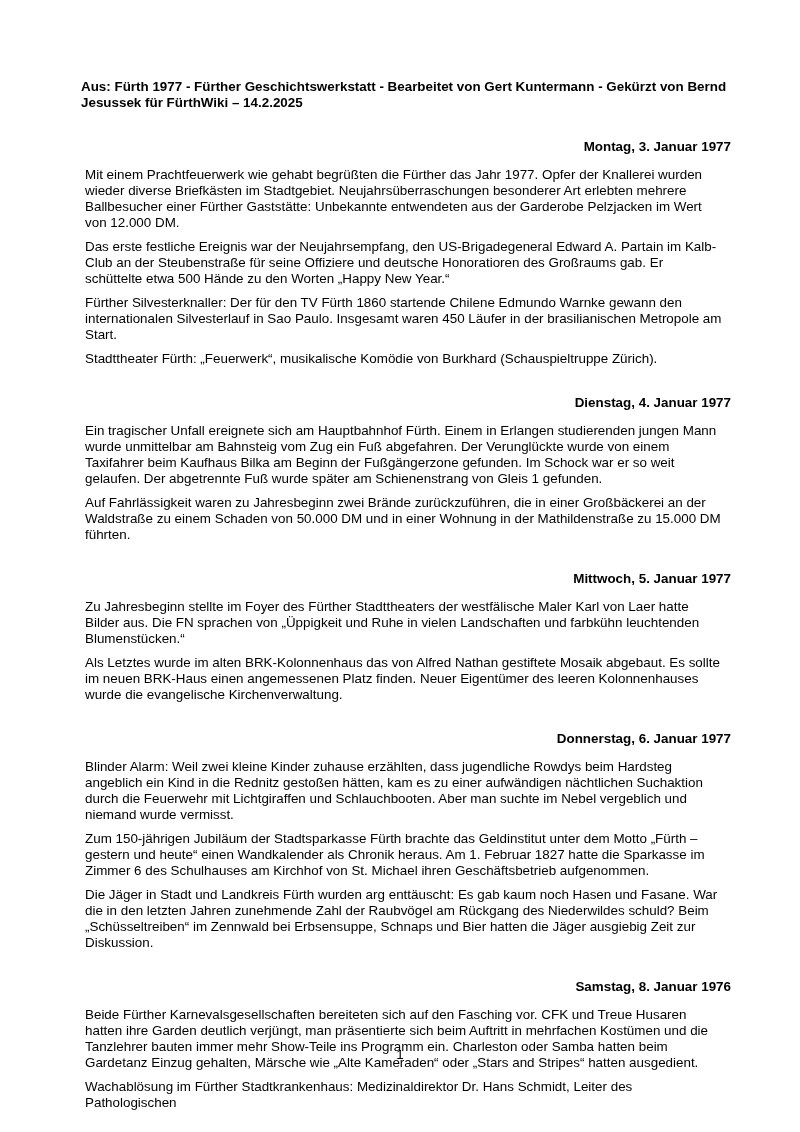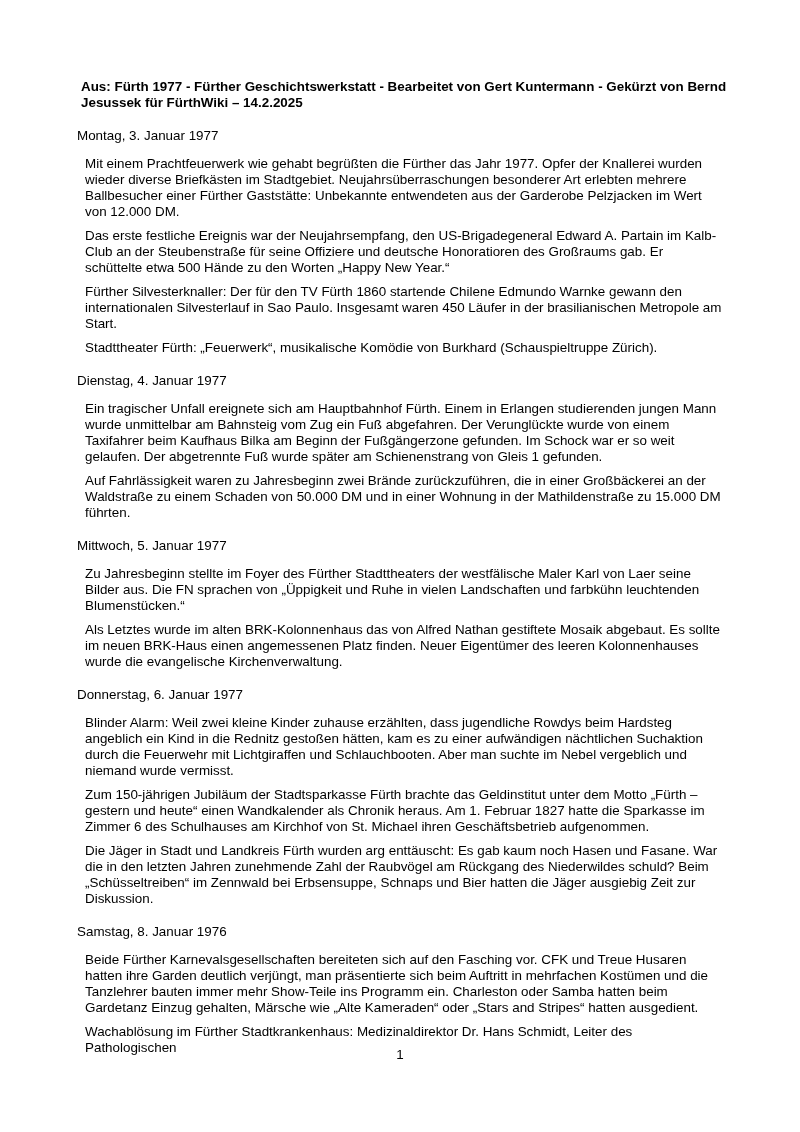--- a/index.html
+++ b/index.html
@@ -24,24 +24,25 @@
     height: 1132px;
     padding: 75px 69px 0 77px;
     background: #ffffff;
   }
   .doc-header {
     margin: 4px;
     font-weight: bold;
   }
   .day-section { margin: 0; }
   .day-heading {
-    margin: 17px 0 12px 0;
+    margin: 28px 0 12px 0;
     font-size: inherit;
     line-height: inherit;
-    font-weight: normal;
+    font-weight: bold;
+    text-align: right;
   }
   .entry {
     margin: 8px;
     padding: 0;
   }
   .page-footer {
     position: absolute;
     top: 1047px;
     left: 0;
     width: 800px;
@@ -62,21 +63,21 @@
         <p class="entry">Fürther Silvesterknaller: Der für den TV Fürth 1860 startende Chilene Edmundo Warnke gewann den internationalen Silvesterlauf in Sao Paulo. Insgesamt waren 450 Läufer in der brasilianischen Metropole am Start.</p>
         <p class="entry">Stadttheater Fürth: „Feuerwerk“, musikalische Komödie von Burkhard (Schauspieltruppe Zürich).</p>
       </section>
       <section class="day-section">
         <h2 class="day-heading">Dienstag, 4. Januar 1977</h2>
         <p class="entry">Ein tragischer Unfall ereignete sich am Hauptbahnhof Fürth. Einem in Erlangen studierenden jungen Mann wurde unmittelbar am Bahnsteig vom Zug ein Fuß abgefahren. Der Verunglückte wurde von einem Taxifahrer beim Kaufhaus Bilka am Beginn der Fußgängerzone gefunden. Im Schock war er so weit gelaufen. Der abgetrennte Fuß wurde später am Schienenstrang von Gleis 1 gefunden.</p>
         <p class="entry">Auf Fahrlässigkeit waren zu Jahresbeginn zwei Brände zurückzuführen, die in einer Großbäckerei an der Waldstraße zu einem Schaden von 50.000 DM und in einer Wohnung in der Mathildenstraße zu 15.000 DM führten.</p>
       </section>
       <section class="day-section">
         <h2 class="day-heading">Mittwoch, 5. Januar 1977</h2>
-        <p class="entry">Zu Jahresbeginn stellte im Foyer des Fürther Stadttheaters der westfälische Maler Karl von Laer seine Bilder aus. Die FN sprachen von „Üppigkeit und Ruhe in vielen Landschaften und farbkühn leuchtenden Blumenstücken.“</p>
+        <p class="entry">Zu Jahresbeginn stellte im Foyer des Fürther Stadttheaters der westfälische Maler Karl von Laer hatte Bilder aus. Die FN sprachen von „Üppigkeit und Ruhe in vielen Landschaften und farbkühn leuchtenden Blumenstücken.“</p>
         <p class="entry">Als Letztes wurde im alten BRK-Kolonnenhaus das von Alfred Nathan gestiftete Mosaik abgebaut. Es sollte im neuen BRK-Haus einen angemessenen Platz finden. Neuer Eigentümer des leeren Kolonnenhauses wurde die evangelische Kirchenverwaltung.</p>
       </section>
       <section class="day-section">
         <h2 class="day-heading">Donnerstag, 6. Januar 1977</h2>
         <p class="entry">Blinder Alarm: Weil zwei kleine Kinder zuhause erzählten, dass jugendliche Rowdys beim Hardsteg angeblich ein Kind in die Rednitz gestoßen hätten, kam es zu einer aufwändigen nächtlichen Suchaktion durch die Feuerwehr mit Lichtgiraffen und Schlauchbooten. Aber man suchte im Nebel vergeblich und niemand wurde vermisst.</p>
         <p class="entry">Zum 150-jährigen Jubiläum der Stadtsparkasse Fürth brachte das Geldinstitut unter dem Motto „Fürth – gestern und heute“ einen Wandkalender als Chronik heraus. Am 1. Februar 1827 hatte die Sparkasse im Zimmer 6 des Schulhauses am Kirchhof von St. Michael ihren Geschäftsbetrieb aufgenommen.</p>
         <p class="entry">Die Jäger in Stadt und Landkreis Fürth wurden arg enttäuscht: Es gab kaum noch Hasen und Fasane. War die in den letzten Jahren zunehmende Zahl der Raubvögel am Rückgang des Niederwildes schuld? Beim „Schüsseltreiben“ im Zennwald bei Erbsensuppe, Schnaps und Bier hatten die Jäger ausgiebig Zeit zur Diskussion.</p>
       </section>
       <section class="day-section">
         <h2 class="day-heading">Samstag, 8. Januar 1976</h2>

